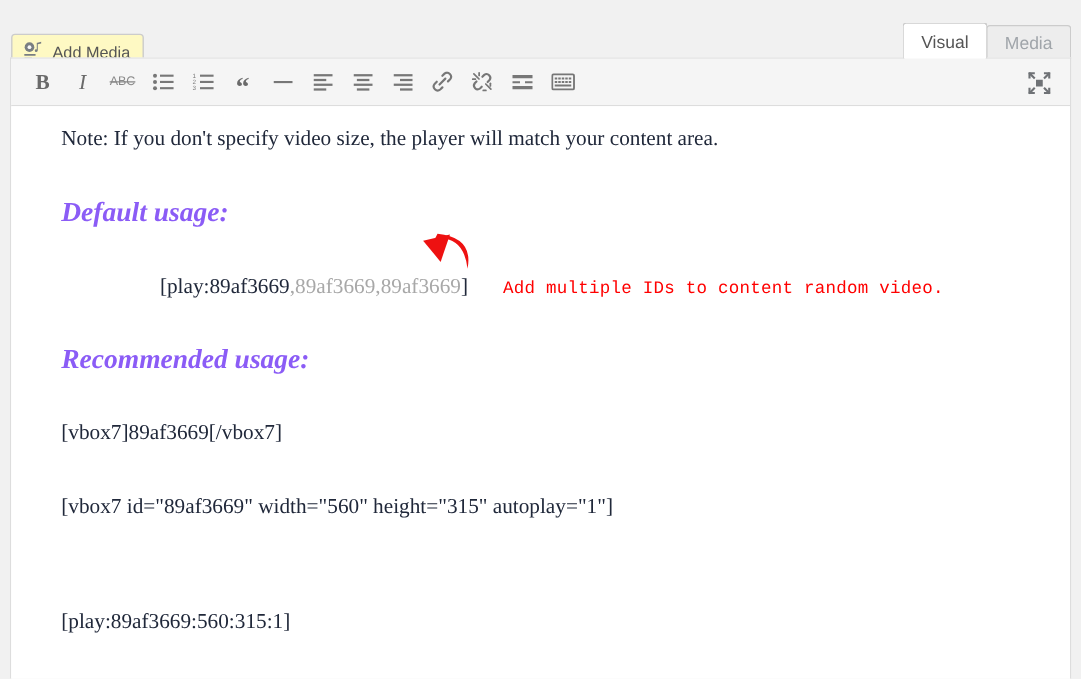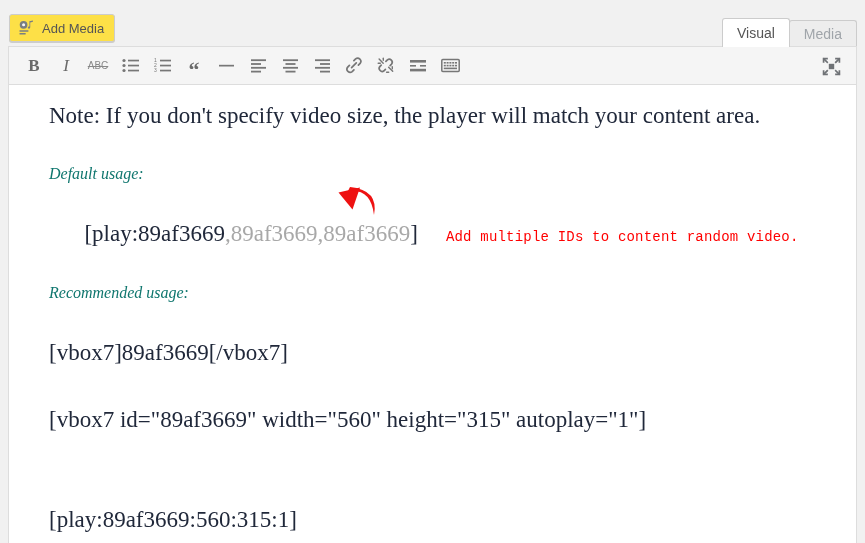--- a/index.html
+++ b/index.html
@@ -25,27 +25,27 @@
     position: absolute;
     left: 0; top: 0;
     width: 865px;
     height: 47px;
     background: #f1f1f1;
   }
 
   .add-media-btn {
     position: absolute;
     left: 9px;
-    top: 14px;
+    top: 27px;
     height: 28px;
     padding: 0 10px 0 8px;
     display: flex;
     align-items: center;
     gap: 6px;
-    background: #fde047;
+    background: #fef9c3;
     border: 1px solid #ccc;
     border-radius: 3px;
     color: #555;
     font-size: 13px;
     line-height: 1;
     cursor: pointer;
     box-shadow: 0 1px 0 #ccc;
   }
   .media-icon { width: 18px; height: 18px; display: block; }
 
@@ -155,33 +155,33 @@
   .content {
     position: relative;
     padding: 14px 22px 0 40px;
     height: 458px;
     background: #fff;
     font-family: "Liberation Serif", serif;
     color: #20283a;
     overflow: hidden;
   }
   .para {
-    font-size: 23px;
+    font-size: 17px;
     line-height: 1.45;
     margin: 0;
     padding: 0;
   }
   .heading {
     font-family: "Liberation Serif", serif;
-    font-weight: normal;
+    font-weight: bold;
     font-style: italic;
-    font-size: 16px;
+    font-size: 22px;
     margin: 0;
     padding: 0;
-    color: #0f766e;
+    color: #8b5cf6;
   }
   .sp-1 { height: 33px; }
   .sp-2 { height: 34px; }
   .dim { color: #a8a8a8; }
 
   .shortcode-row {
     position: relative;
     display: flex;
     align-items: baseline;
     justify-content: center;

